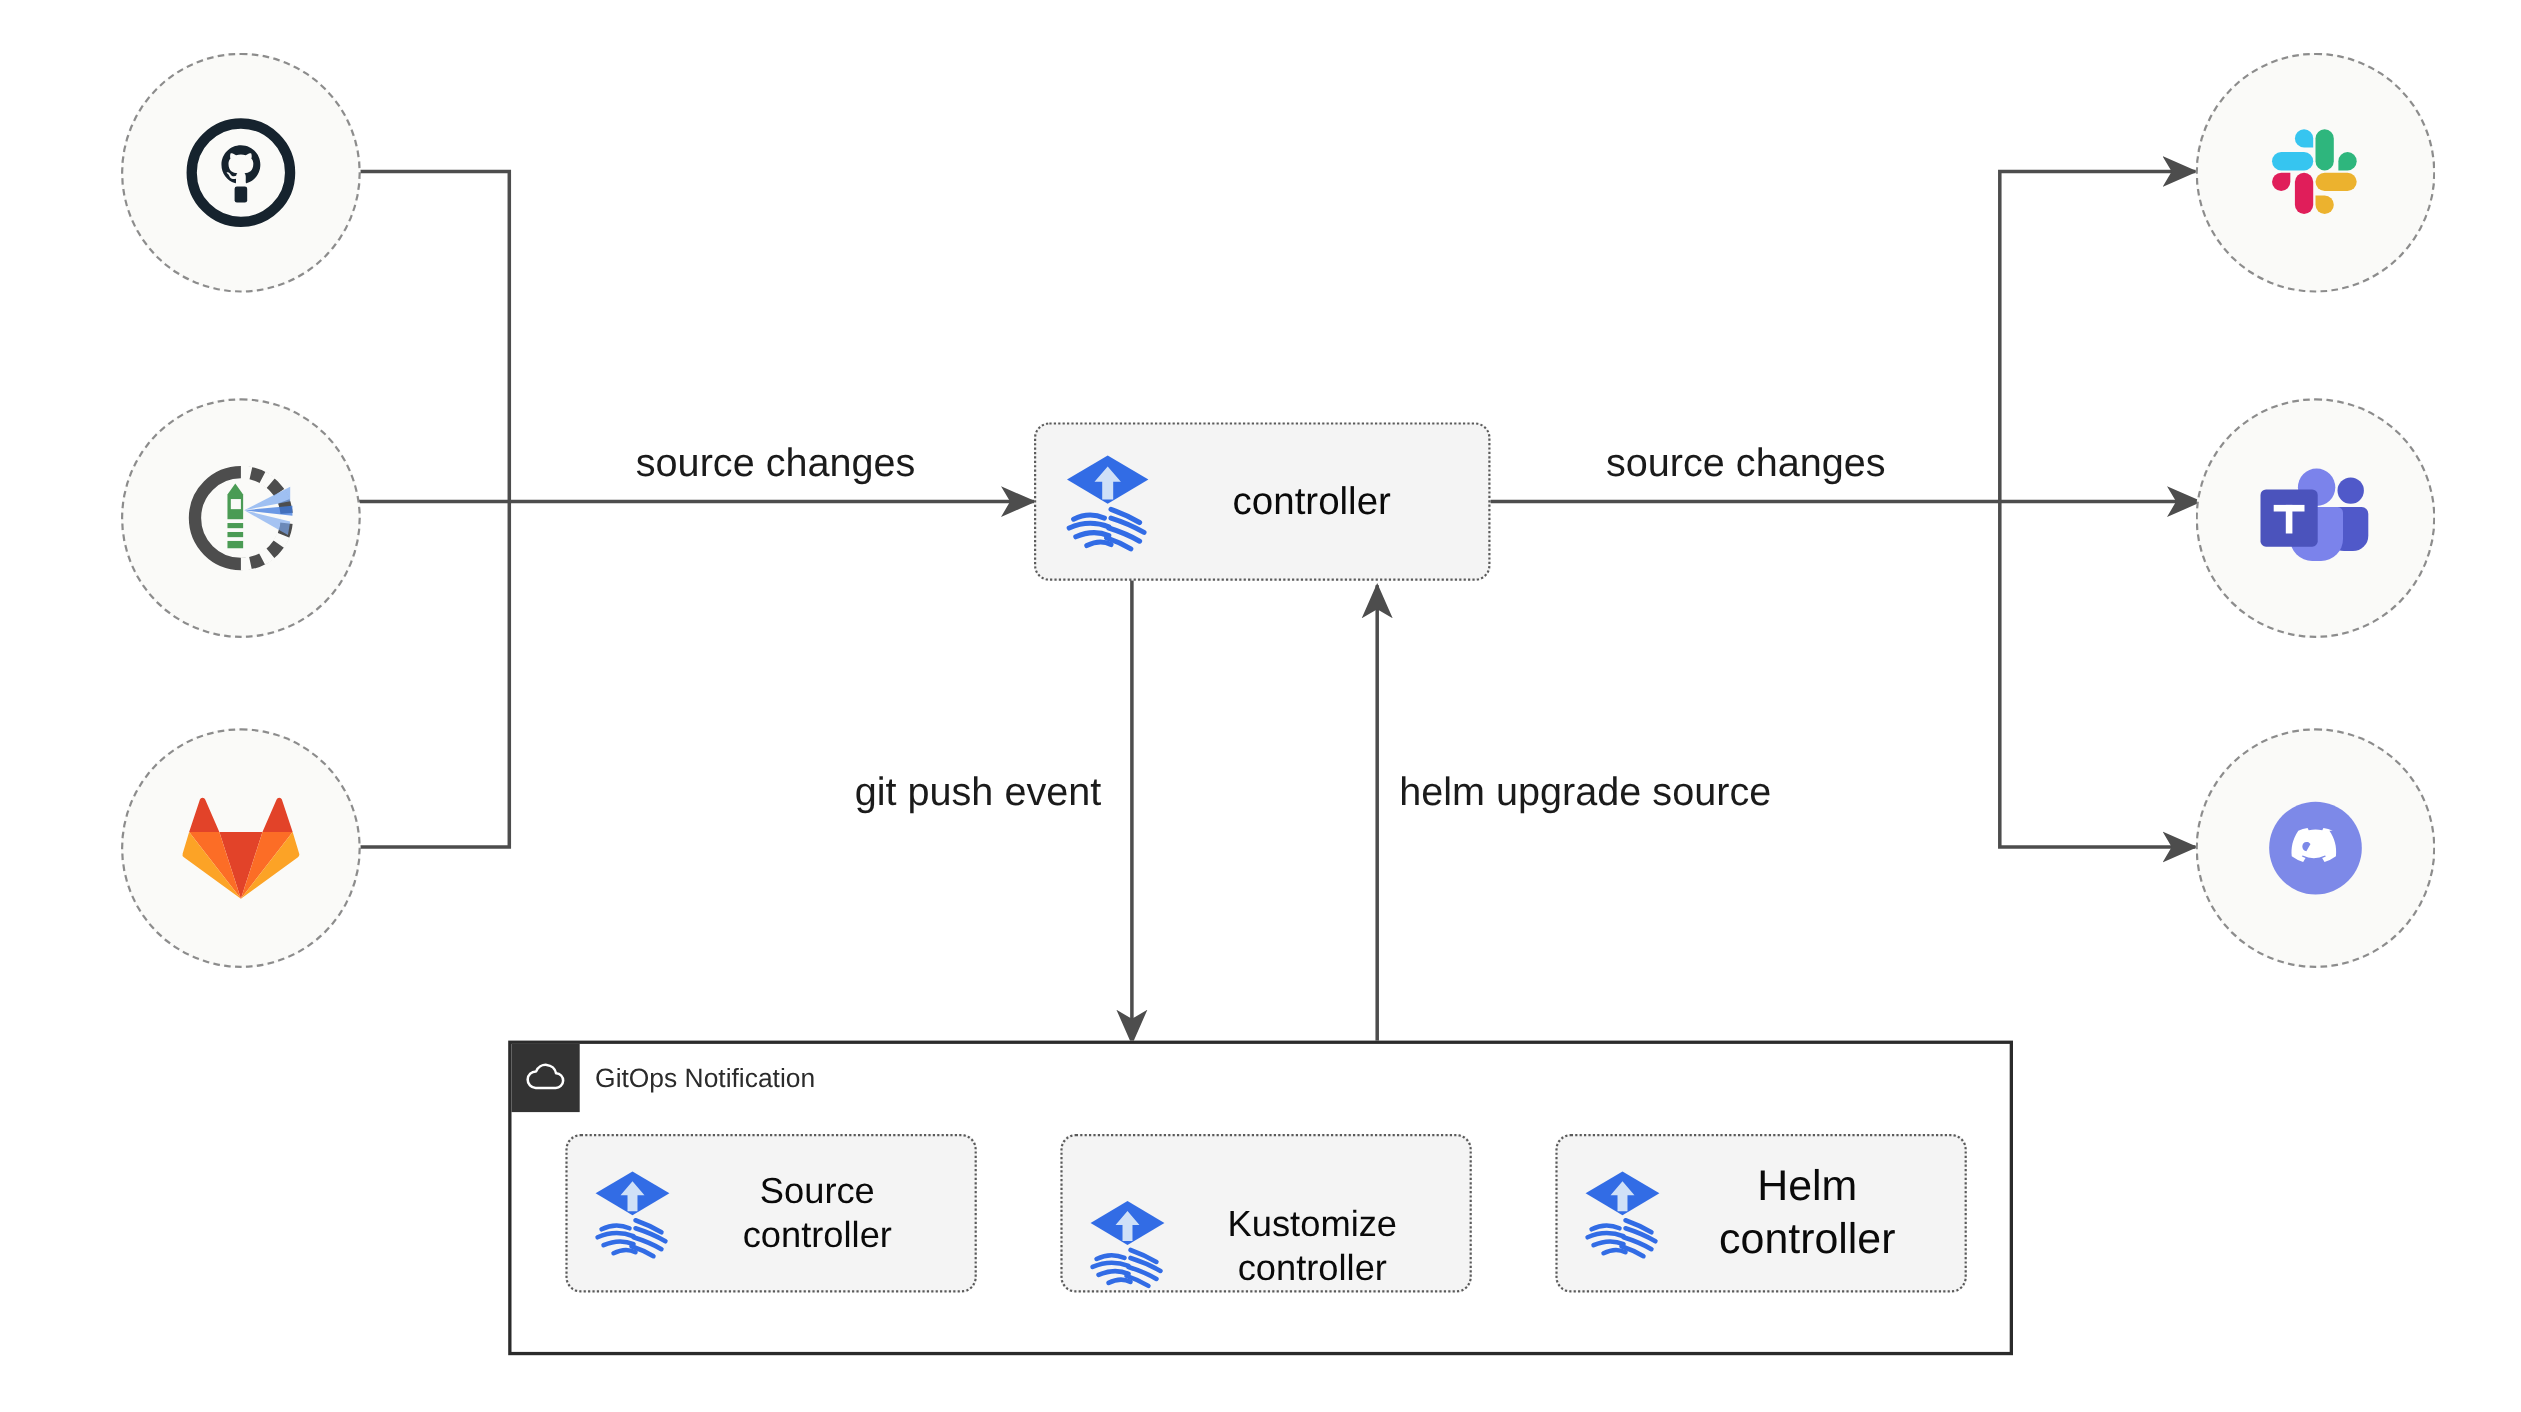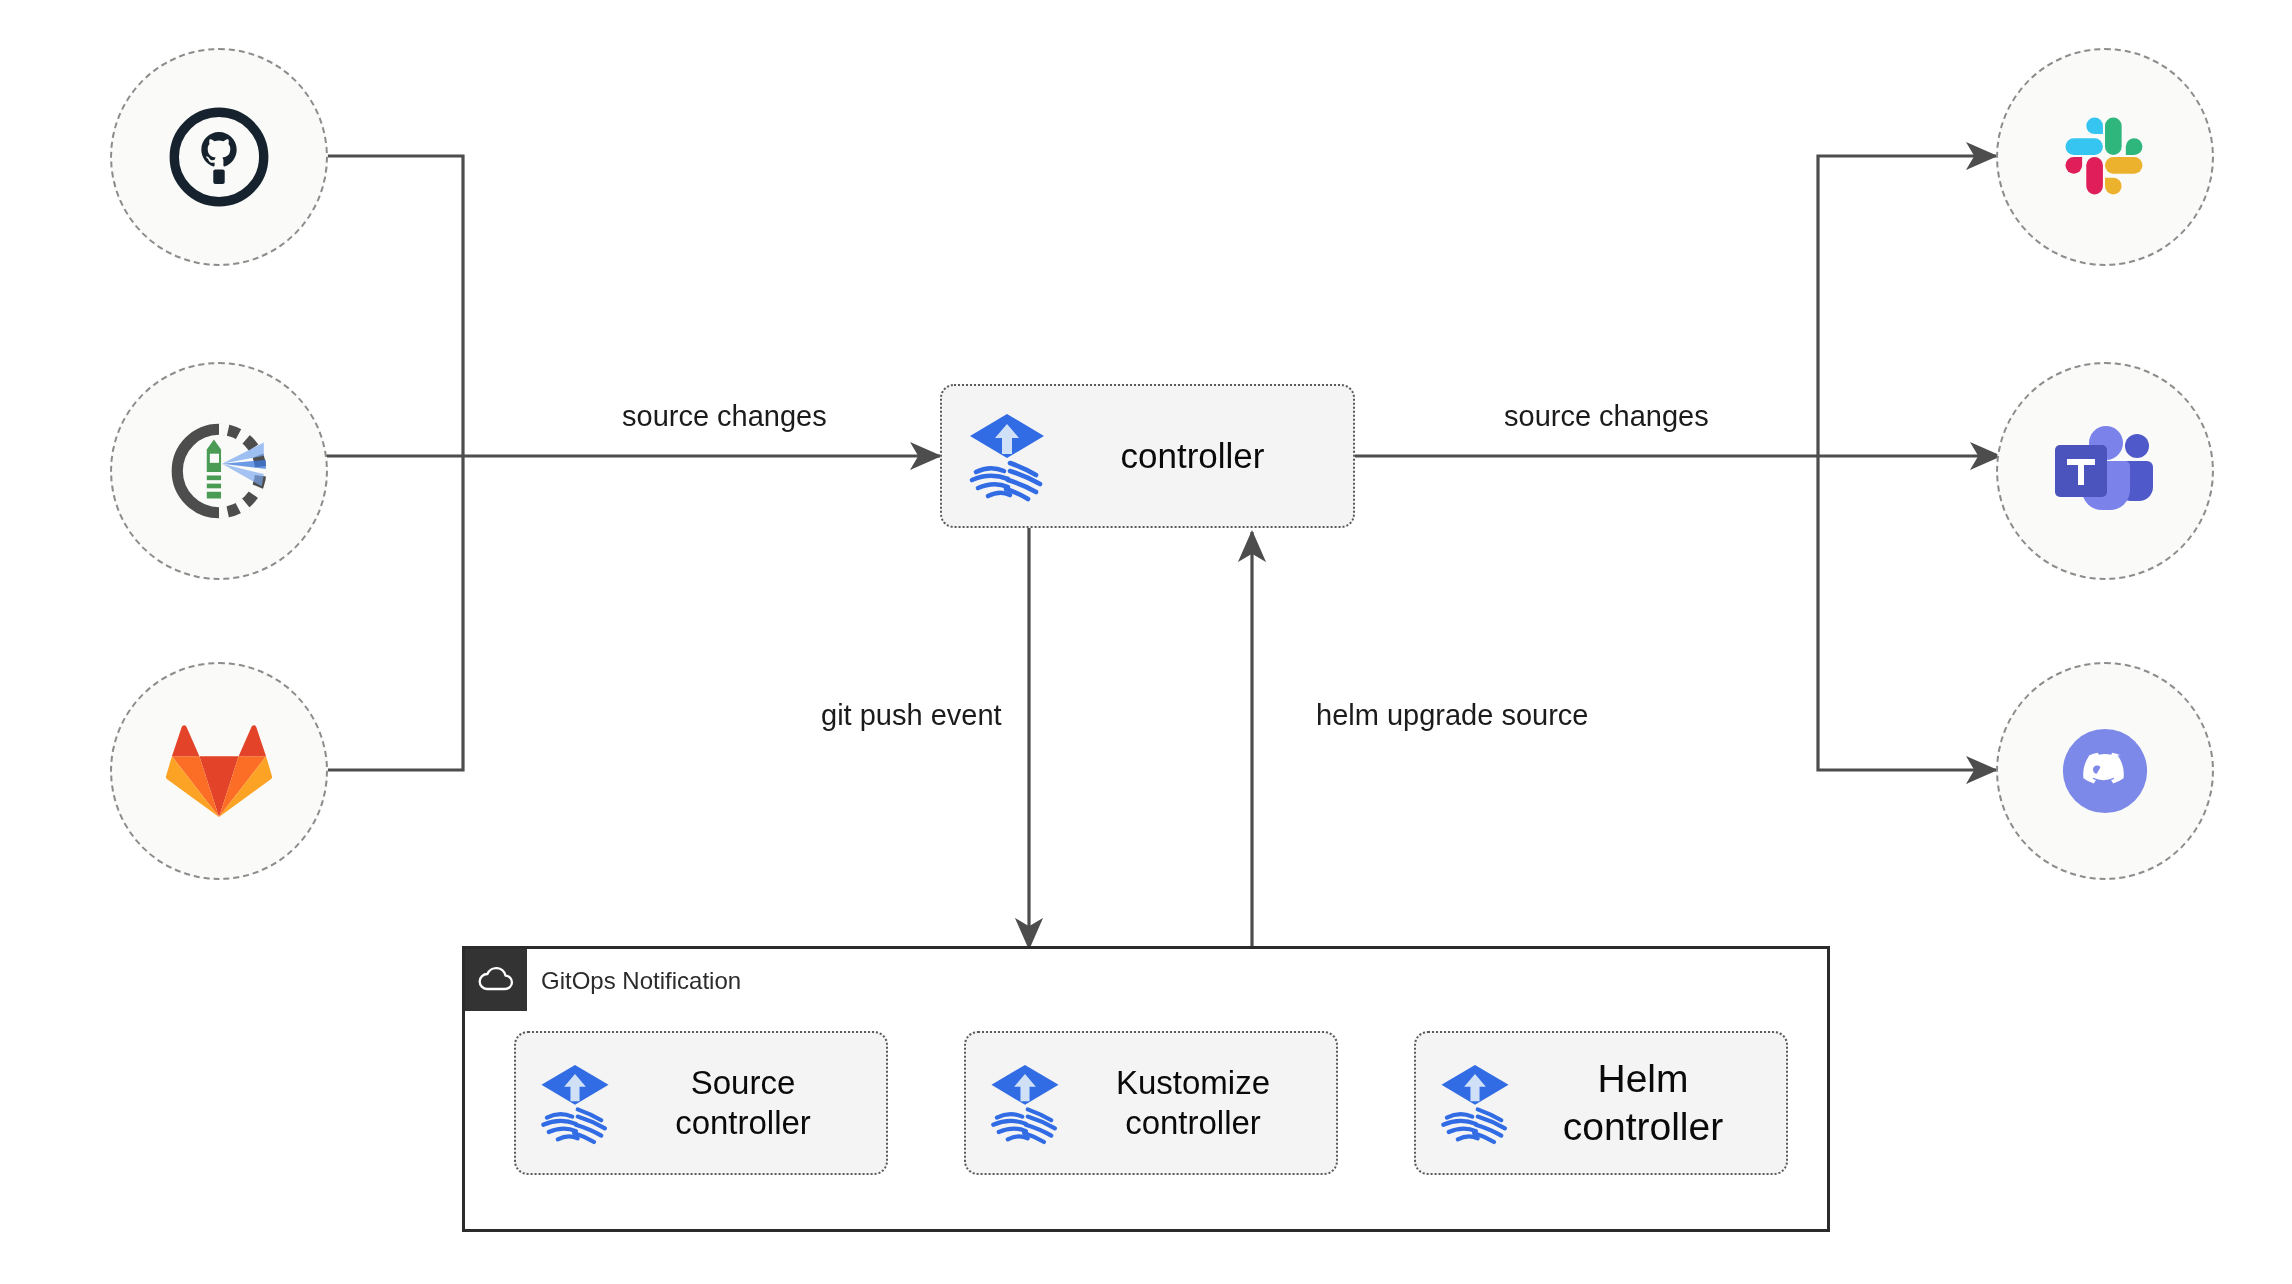--- a/index.html
+++ b/index.html
@@ -18,21 +18,21 @@
   .ctrl .logo{flex:0 0 auto;}
   .ctrl .lbl{flex:1;text-align:center;color:#0a0a0a;line-height:1.22;}
 
   
   .cluster{position:absolute;border:3px solid #2b2b2b;background:#ffffff;box-sizing:border-box;}
   .cluster-tab{position:absolute;left:0;top:0;width:62px;height:62px;background:#333333;
      display:flex;align-items:center;justify-content:center;}
   .cluster-title{position:absolute;left:76px;top:18px;font-size:24px;color:#2b2b2b;}
 
   
-  .elabel{position:absolute;font-size:29px;color:#1b1b1b;white-space:nowrap;margin-left:44px;}
+  .elabel{position:absolute;font-size:36px;color:#1b1b1b;white-space:nowrap;}
 </style>
 </head>
 <body>
 
 <div class="canvas">
 
   <svg class="wires" viewBox="0 0 2292 1284">
     <defs>
       <marker id="ah" markerWidth="11" markerHeight="11" refX="9.4" refY="5" orient="auto" markerUnits="strokeWidth">
         <path d="M0,0.6 L10,5 L0,9.4 L2.6,5 Z" fill="#4d4d4d"></path>
@@ -186,21 +186,21 @@
         <path d="M44 70 q16 5 28 12"></path>
           <path d="M42 79 q12 4 22 10"></path>
       </g>
     </svg>
     <div class="lbl" style="font-size:33px;">
       <div>Source</div>
       <div>controller</div>
     </div>
   </div>
 
-  <div class="ctrl" style="left:964px;top:1031px;width:374px;height:144px;padding:0 14px 0 20px;">
+  <div class="ctrl" style="left:964px;top:1031px;width:374px;height:144px;padding:0 14px 0 20px;align-items:flex-end;">
     <svg class="logo" width="78" height="86" viewBox="0 0 86 92">
       <path d="M43 4 L80 26 L43 48 L6 26 Z" fill="#326ce5"></path>
       <path d="M43 14 L55 28 L48 28 L48 44 L38 44 L38 28 L31 28 Z" fill="#cfe0f7"></path>
       <g stroke="#326ce5" stroke-width="4.6" fill="none" stroke-linecap="round">
         <path d="M12 62 q14 -7 28 -1"></path>
           <path d="M8 70 q18 -8 36 -1"></path>
         <path d="M14 78 q16 -7 30 -1"></path>
           <path d="M24 86 q12 -6 22 -1"></path>
         <path d="M46 53 q14 5 26 12"></path>
           <path d="M46 61 q16 5 30 13"></path>

